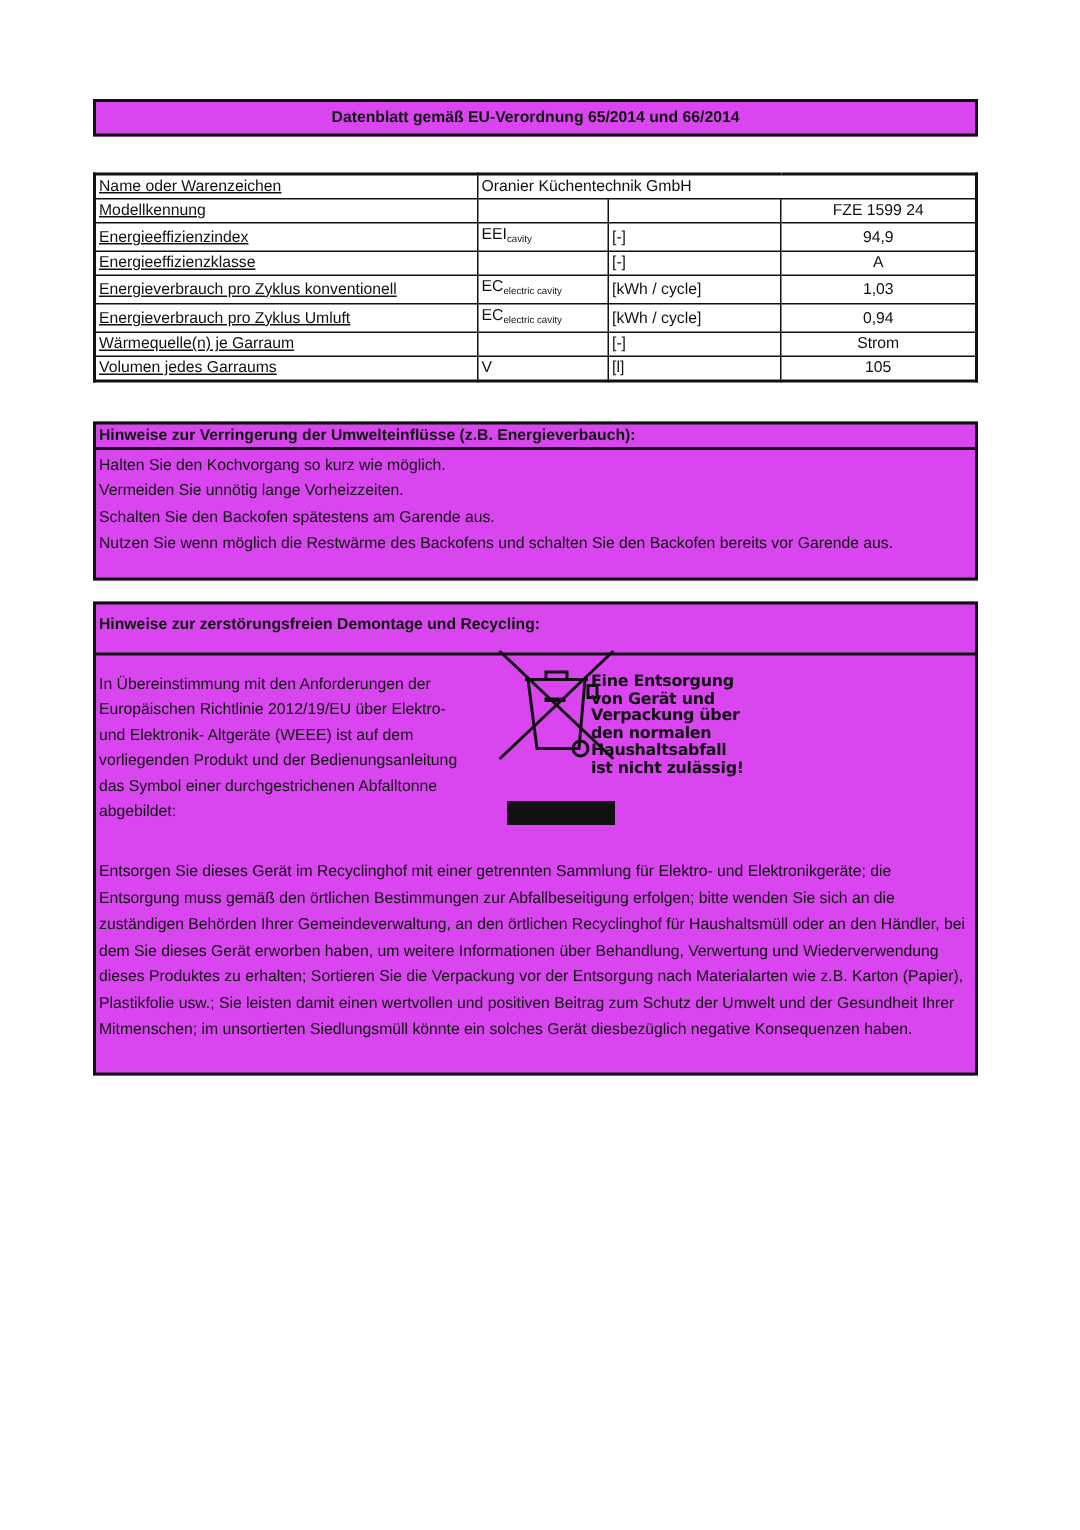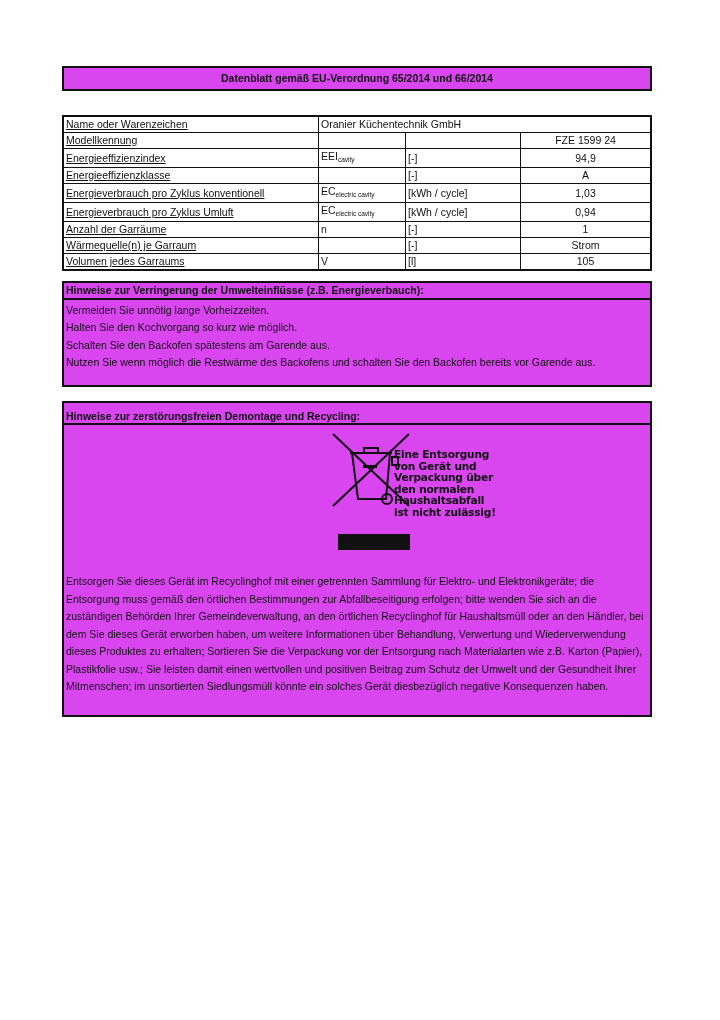--- a/index.html
+++ b/index.html
@@ -25,21 +25,21 @@
     table.spec td.c4 { text-align: center; }
     table.spec td.span { text-align: left; padding-right: 22px; }
     sub { font-size: 6.5px; vertical-align: -2px; }
     .sec-head {
       font-size: 10.5px; font-weight: bold; padding: 0 2px; line-height: 15px;
       border-bottom: 2px solid #111; height: 17px; box-sizing: border-box;
     }
     .sec1 { top: 281px; height: 106px; }
     .sec1 .lines { padding: 2px 2px; font-size: 10.5px; line-height: 17.3px; }
     .sec2 { top: 401px; height: 316px; }
-    .sec2 .sec-head { height: 22px; line-height: 27px; }
+    .sec2 .sec-head { height: 34px; line-height: 27px; }
     .weee-text { position: absolute; left: 2px; top: 45px; width: 250px; font-size: 10.5px; line-height: 17px; }
     .weee-icon { position: absolute; left: 266px; top: 28px; width: 82px; height: 78px; }
     .weee-bar { position: absolute; left: 274px; top: 131px; width: 72px; height: 16px; background: #111; }
     .weee-warning { position: absolute; left: 330px; top: 46px; font-size: 10.6px; font-weight: bold; line-height: 11.5px; font-family: "DejaVu Sans", sans-serif; letter-spacing: -0.2px; }
     .disposal-text { position: absolute; left: 2px; top: 170px; width: 584px; font-size: 10.5px; line-height: 17.5px; }
   </style>
 </head>
 <body>
 
 <div class="box title-box">
@@ -76,52 +76,47 @@
     <td class="c3">[kWh / cycle]</td>
     <td class="c4">1,03</td>
   </tr>
   <tr>
     <td class="c1">Energieverbrauch pro Zyklus Umluft</td>
     <td class="c2"><span>EC</span><sub>electric cavity</sub></td>
     <td class="c3">[kWh / cycle]</td>
     <td class="c4">0,94</td>
   </tr>
   <tr>
-    <td class="c1">Anzahl der Garräume</td>
-    <td class="c2">n</td>
-    <td class="c3">[-]</td>
-    <td class="c4">1</td>
-  </tr>
-  <tr>
     <td class="c1">Wärmequelle(n) je Garraum</td>
     <td class="c2"></td>
     <td class="c3">[-]</td>
     <td class="c4">Strom</td>
   </tr>
   <tr>
     <td class="c1">Volumen jedes Garraums</td>
     <td class="c2">V</td>
     <td class="c3">[l]</td>
     <td class="c4">105</td>
   </tr>
 </tbody>
   </table>
 
 <div class="box sec1">
   <div class="sec-head">Hinweise zur Verringerung der Umwelteinflüsse (z.B. Energieverbauch):</div>
   <div class="lines">
+    <div>Halten Sie den Kochvorgang so kurz wie möglich.</div>
     <div>Vermeiden Sie unnötig lange Vorheizzeiten.</div>
-    <div>Halten Sie den Kochvorgang so kurz wie möglich.</div>
     <div>Schalten Sie den Backofen spätestens am Garende aus.</div>
     <div>Nutzen Sie wenn möglich die Restwärme des Backofens und schalten Sie den Backofen bereits vor Garende aus.</div>
   </div>
 </div>
 
 <div class="box sec2">
   <div class="sec-head">Hinweise zur zerstörungsfreien Demontage und Recycling:</div>
+  <div class="weee-text">In Übereinstimmung mit den Anforderungen der Europäischen Richtlinie 2012/19/EU über Elektro- und Elektronik- Altgeräte (WEEE) ist auf dem vorliegenden Produkt und der Bedienungsanleitung das Symbol einer durchgestrichenen Abfalltonne abgebildet:</div>
   <svg class="weee-icon" viewBox="0 0 82 78">
     <g fill="none" stroke="#111" stroke-width="2">
       <line x1="3" y1="3" x2="79" y2="75"></line>
       <line x1="79" y1="3" x2="3" y2="75"></line>
       <path d="M20 22 L62 22"></path>
       <path d="M22 22 L28 68 L56 68 L60 22"></path>
       <path d="M34 22 L34 17 L48 17 L48 22"></path>
       <rect x="62" y="26" width="6" height="8"></rect>
       <circle cx="57" cy="68" r="5"></circle>
     </g>

